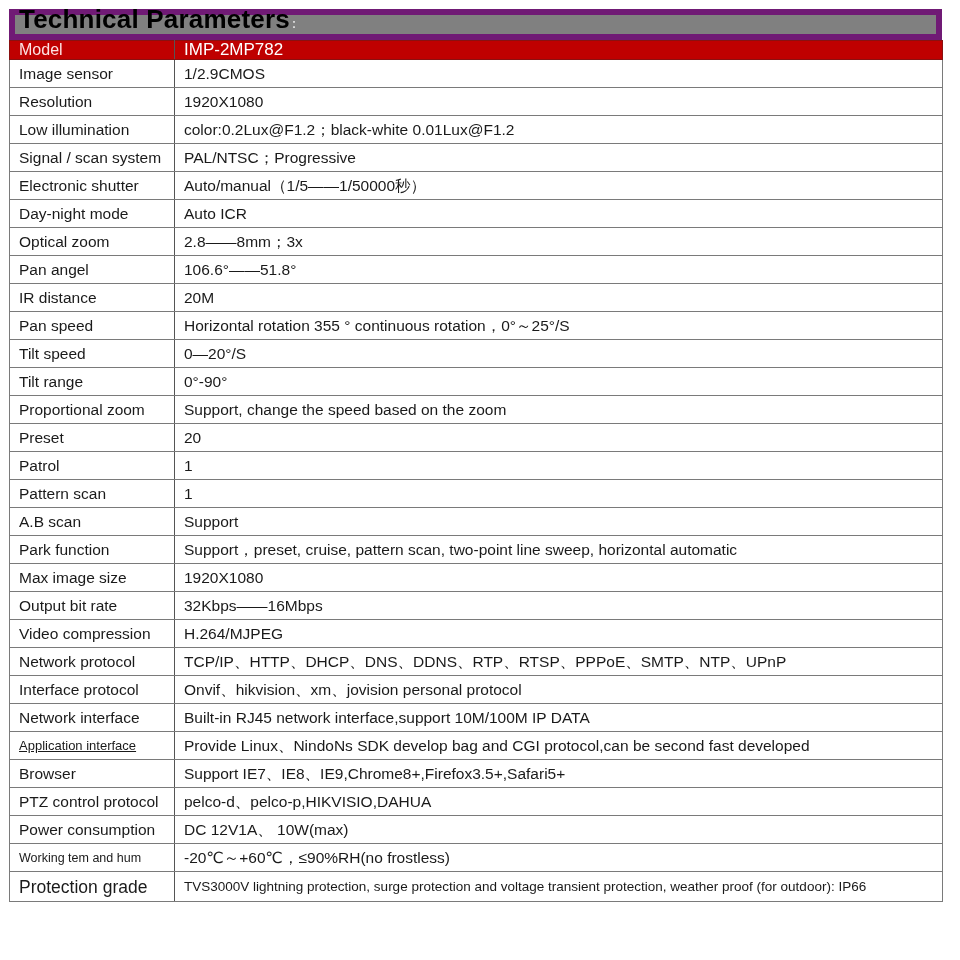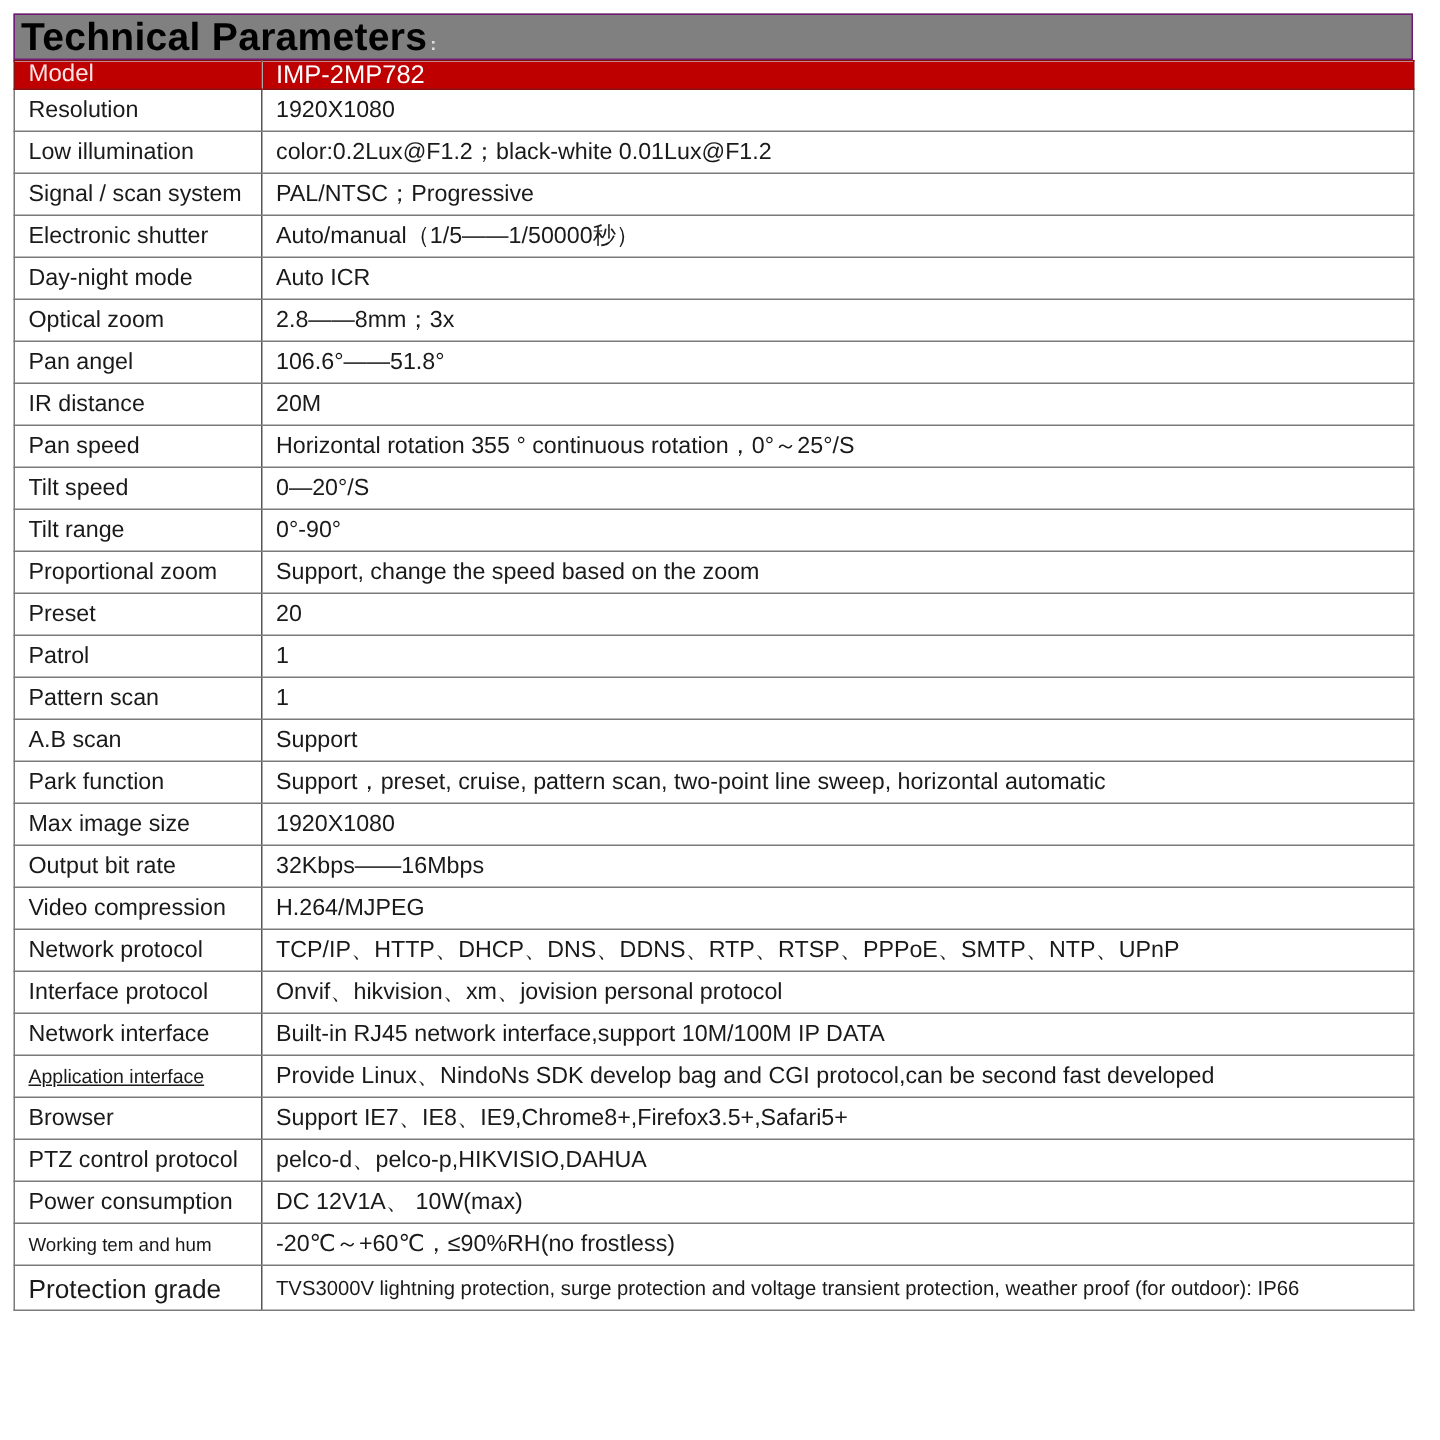--- a/index.html
+++ b/index.html
@@ -17,21 +17,21 @@
     }
     .sheet {
       position: absolute;
       left: 9px;
       top: 9px;
       width: 933px;
     }
     .title-bar {
       height: 31px;
       background: #808080;
-      border: 1px solid #701a75;
+      border: 6px solid #701a75;
       box-sizing: border-box;
       display: flex;
       align-items: flex-end;
       padding-left: 4px;
     }
     .title-text {
       font-size: 26px;
       font-weight: bold;
       color: #000;
       line-height: 30px;
@@ -97,20 +97,24 @@
     <colgroup>
         <col class="c1">
         <col class="c2">
       </colgroup>
     <tbody>
       <tr class="header-row">
         <td class="key">Model</td>
         <td class="val">IMP-2MP782</td>
       </tr>
       <tr>
+          <td class="key">Image sensor</td>
+          <td>1/2.9CMOS</td>
+        </tr>
+      <tr>
           <td class="key">Resolution</td>
           <td>1920X1080</td>
         </tr>
       <tr>
           <td class="key">Low illumination</td>
           <td>color:0.2Lux@F1.2；black-white 0.01Lux@F1.2</td>
         </tr>
       <tr>
           <td class="key">Signal / scan system</td>
           <td>PAL/NTSC；Progressive</td>

